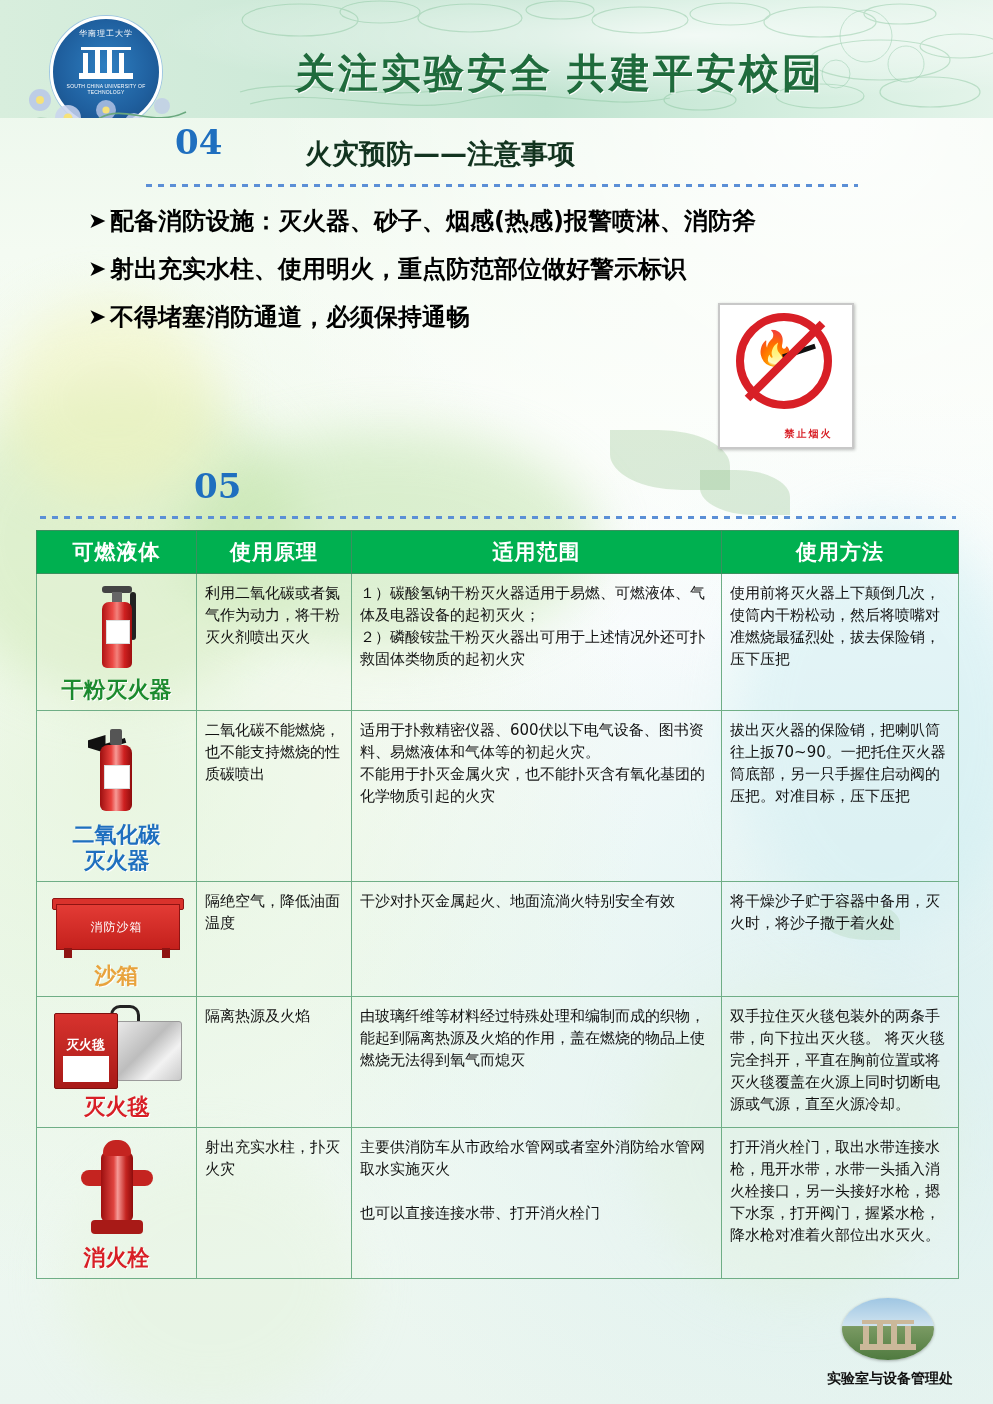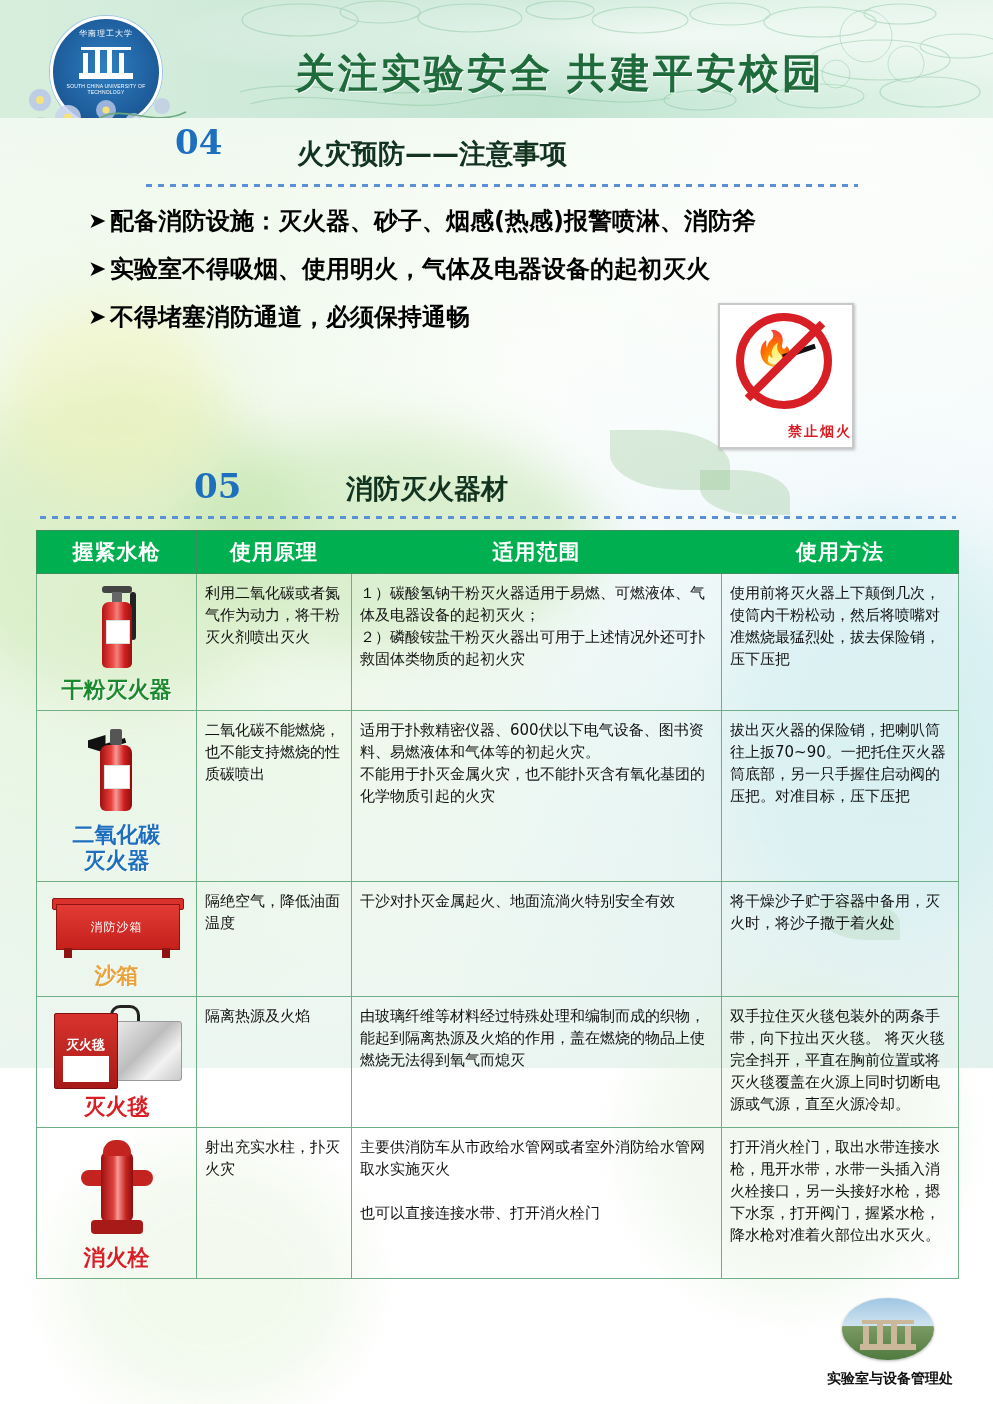--- a/index.html
+++ b/index.html
@@ -10,21 +10,21 @@
     width: 993px;
     height: 1404px;
     font-family: "Liberation Sans", sans-serif;
     background: #ffffff;
     position: relative;
     overflow: hidden;
   }
   .page {
     position: relative;
     width: 993px;
-    height: 1068px;
+    height: 1404px;
     background:
       radial-gradient(circle at 85% 8%, rgba(255,255,255,0.85) 0%, rgba(255,255,255,0) 40%),
       radial-gradient(circle at 12% 55%, rgba(214,238,198,0.55) 0%, rgba(255,255,255,0) 45%),
       radial-gradient(circle at 90% 70%, rgba(202,232,240,0.55) 0%, rgba(255,255,255,0) 45%),
       linear-gradient(180deg, #e9f6ea 0%, #f4fbf2 18%, #ffffff 45%, #f2faf3 70%, #eaf5ef 100%);
   }
   
   .bg-wash {
     position: absolute;
     left: 0; top: 0; right: 0; bottom: 0;
@@ -216,24 +216,24 @@
   .nofire .match {
     position: absolute;
     left: 62px; top: 44px;
     width: 34px; height: 5px;
     background: #111;
     transform: rotate(-18deg);
   }
   .nofire .label {
     position: absolute;
     left: 0; right: 0; bottom: 6px;
-    text-align: right;
+    text-align: center;
     color: #d81f26;
     font-weight: bold;
-    font-size: 14px;
+    font-size: 10px;
     letter-spacing: 2px;
     font-family: "DejaVu Sans", sans-serif;
     padding-left: 45px;
   }
 
   
   .table-wrap {
     position: absolute;
     left: 36px;
     top: 530px;
@@ -428,61 +428,60 @@
           <path d="M6,60 C30,40 60,68 86,52 C110,38 140,62 172,46" stroke="#6aa87e" fill="none" stroke-width="1.6"></path>
           <path d="M14,66 C40,50 70,74 100,58" stroke="#6aa87e" fill="none" stroke-width="1.2"></path>
         </g>
       </svg>
     </div>
 
     <div class="header-title">关注实验安全 共建平安校园</div>
   </div>
 
   <div class="sec-num" style="left:175px; top:122px;">04</div>
-  <div class="sec-title" style="left:297px; top:136px;">火灾预防——注意事项</div>
+  <div class="sec-title" style="left:305px; top:136px;">火灾预防——注意事项</div>
   <div class="dotline" style="left:146px; top:184px; width:712px;"></div>
 
   <div class="bullets">
     <div class="bullet-row">
       <span class="bullet-arrow">➤</span>
       <span class="bullet-text">配备消防设施：灭火器、砂子、烟感(热感)报警喷淋、消防斧</span>
     </div>
     <div class="bullet-row">
       <span class="bullet-arrow">➤</span>
-      <span class="bullet-text">实验室不得吸烟、使用明火，气体及电器设备的起初灭火</span>
+      <span class="bullet-text">射出充实水柱、使用明火，重点防范部位做好警示标识</span>
     </div>
     <div class="bullet-row">
       <span class="bullet-arrow">➤</span>
       <span class="bullet-text">不得堵塞消防通道，必须保持通畅</span>
     </div>
   </div>
 
   <div class="nofire">
     <div class="circle"></div>
     <div class="flame">🔥</div>
     <div class="match"></div>
     <div class="slash"></div>
     <div class="label">禁止烟火</div>
   </div>
 
   <div class="sec-num" style="left:194px; top:466px;">05</div>
-  <div class="sec-title" style="left:346px; top:471px;">消防灭火器材</div>
   <div class="dotline" style="left:40px; top:516px; width:916px;"></div>
 
   <div class="table-wrap">
     <table class="fire">
       <colgroup>
         <col style="width:160px">
         <col style="width:155px">
         <col style="width:370px">
         <col style="width:237px">
       </colgroup>
       <thead>
         <tr>
-          <th>握紧水枪</th>
+          <th>可燃液体</th>
           <th>使用原理</th>
           <th>适用范围</th>
           <th>使用方法</th>
         </tr>
       </thead>
       <tbody>
 
         <tr>
           <td class="c-img">
             <div class="pic pic-ext">

